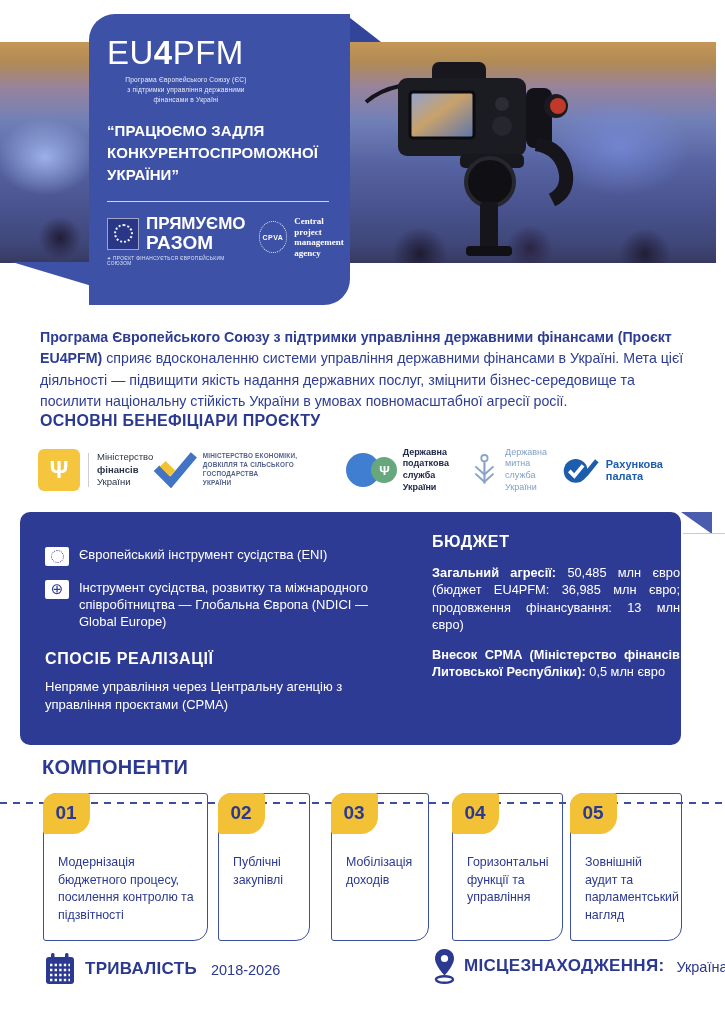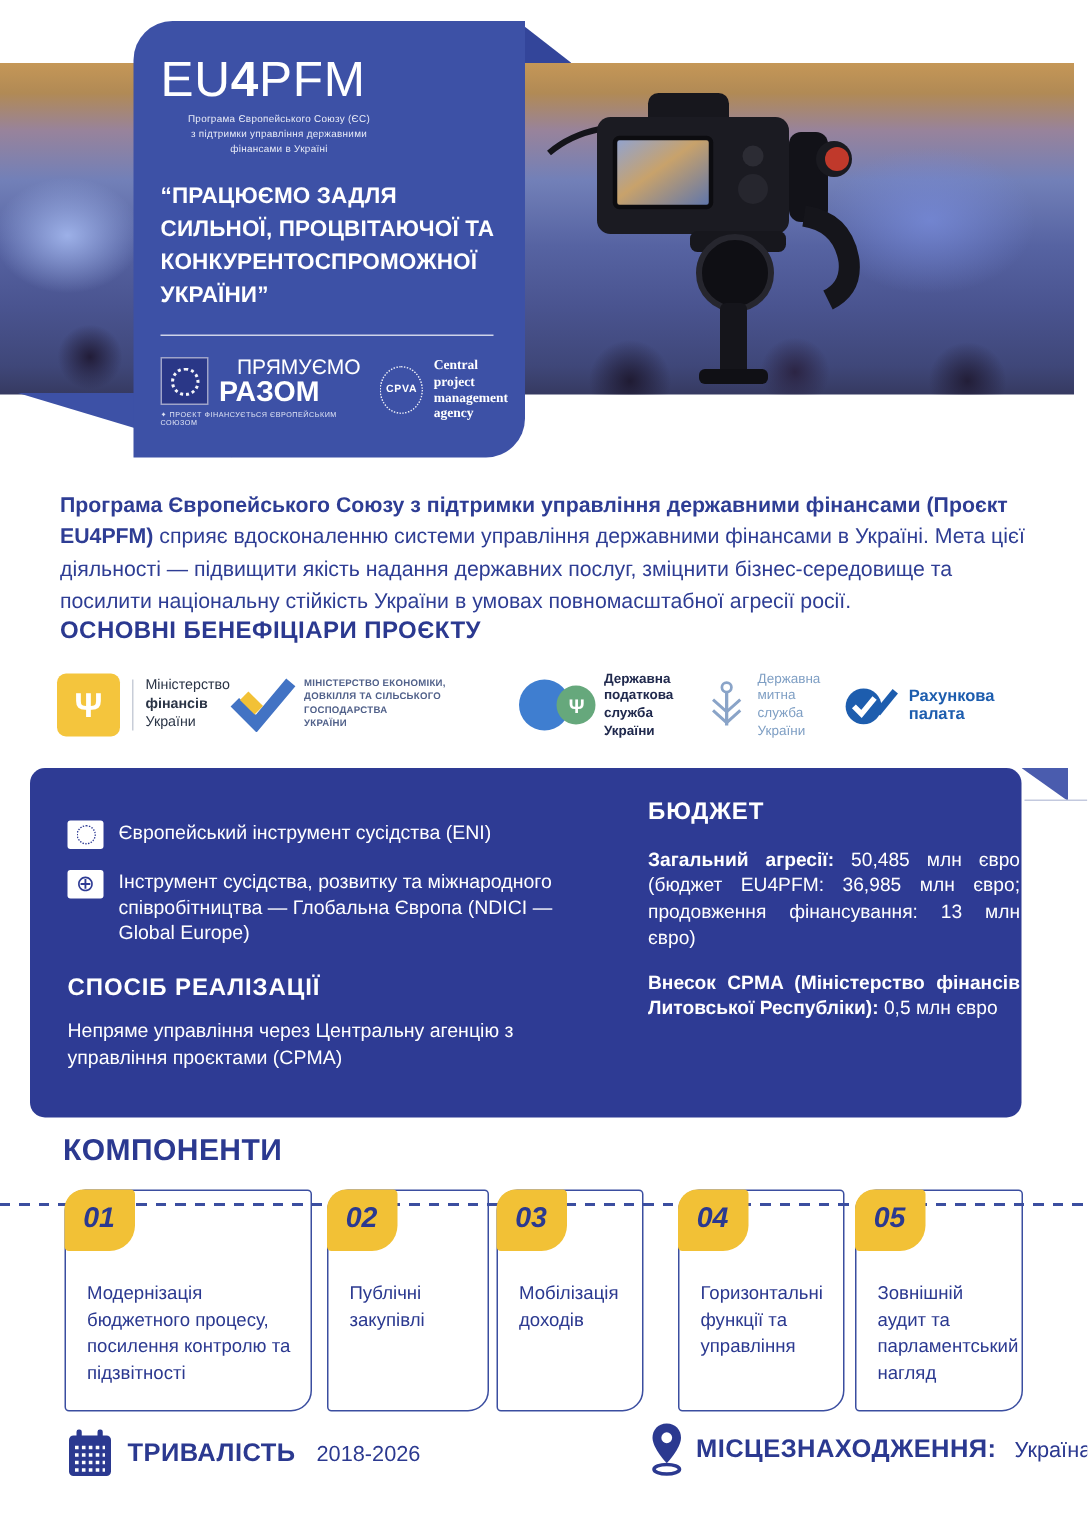--- a/index.html
+++ b/index.html
@@ -31,21 +31,21 @@
   .pfm-logo .bold4{font-weight:bold;}
   .pfm-sub{width:158px;text-align:center;font-size:6.6px;line-height:1.55;letter-spacing:.2px;margin-top:3px;color:#e8ebf7;}
   .hero-quote{margin-top:14px;font-size:15px;font-weight:bold;line-height:1.48;letter-spacing:.1px;width:232px;}
   .hero-divider{margin-top:15px;width:222px;height:1px;background:rgba(255,255,255,.75);}
   .hero-logos{margin-top:13px;display:flex;align-items:flex-start;gap:13px;}
   .together{display:flex;flex-direction:column;}
   .together-row{display:flex;align-items:center;gap:7px;}
   .eu-flag{width:30px;height:30px;background:#2a3787;border:1px solid rgba(255,255,255,.55);
            display:flex;align-items:center;justify-content:center;}
   .eu-flag .stars{width:15px;height:15px;border:2px dotted rgba(255,255,255,.95);border-radius:50%;}
-  .together-l1{font-size:14px;font-weight:normal;line-height:1.05;margin-left:12px;}
+  .together-l1{font-size:17px;font-weight:bold;line-height:1.05;}
   .together-l2{font-size:19px;font-weight:bold;line-height:1.0;}
   .together-sub{margin-top:4px;font-size:4.8px;letter-spacing:.35px;color:#dfe4f5;}
   .cpva{display:flex;align-items:center;gap:7px;margin-top:1px;}
   .cpva-circle{width:30px;height:30px;border:1.5px dotted rgba(255,255,255,.9);border-radius:50%;
                display:flex;align-items:center;justify-content:center;font-size:7px;font-weight:bold;letter-spacing:.5px;}
   .cpva-name{font-family:"Liberation Serif","DejaVu Serif",serif;font-weight:bold;font-size:9px;line-height:1.18;}
 
   
   .intro{position:absolute;left:40px;top:327px;width:650px;font-size:14.2px;line-height:1.5;color:#2e3d94;}
   .intro b{font-weight:bold;}
@@ -87,21 +87,21 @@
   .budget-p b{font-weight:bold;}
 
   
   .comp-heading{position:absolute;left:42px;top:756px;font-size:20px;font-weight:bold;color:#2b3990;letter-spacing:.3px;}
   .comp-line{position:absolute;left:0;top:802px;width:725px;height:2px;z-index:2;
              background:repeating-linear-gradient(90deg,#3b4ea0 0 7px,transparent 7px 13px);}
   .comp-card{position:absolute;top:793px;height:148px;background:#fff;border:1.5px solid #3b4ea0;
              border-radius:14px 3px 14px 3px;box-sizing:border-box;}
   .badge{position:absolute;left:-1.5px;top:-1.5px;width:47px;height:41px;background:#f2c136;
          border-radius:13px 3px 17px 3px;display:flex;align-items:center;justify-content:center;
-         font-weight:bold;font-size:19px;color:#2b3990;z-index:3;font-style:italic;}
+         font-weight:bold;font-size:19px;color:#2b3990;z-index:3;}
   .comp-text{position:absolute;left:14px;top:60px;right:6px;font-size:12.4px;line-height:1.42;color:#2b3990;}
 
   
   .footer-left{position:absolute;left:45px;top:952px;display:flex;align-items:center;gap:10px;}
   .footer-right{position:absolute;left:433px;top:948px;display:flex;align-items:center;gap:8px;}
   .f-label{font-size:17px;font-weight:bold;color:#2b3990;letter-spacing:.3px;}
   .f-value{font-size:14.5px;color:#2b3990;margin-left:4px;padding-top:2px;}
 </style>
 </head>
 <body>
@@ -140,21 +140,20 @@
   <div class="hero-card">
     <div class="hero-card-inner">
       <div class="pfm-logo"><span>EU</span><span class="bold4">4</span><span>PFM</span></div>
       <div class="pfm-sub">
         <div>Програма Європейського Союзу (ЄС)</div>
         <div>з підтримки управління державними</div>
         <div>фінансами в Україні</div>
       </div>
       <div class="hero-quote">
         <div>“ПРАЦЮЄМО ЗАДЛЯ</div>
-        <div>СИЛЬНОЇ, ПРОЦВІТАЮЧОЇ ТА</div>
         <div>КОНКУРЕНТОСПРОМОЖНОЇ</div>
         <div>УКРАЇНИ”</div>
       </div>
       <div class="hero-divider"></div>
       <div class="hero-logos">
         <div class="together">
           <div class="together-row">
             <div class="eu-flag">
                 <div class="stars"></div>
               </div>
@@ -271,21 +270,21 @@
       <div class="budget-p"><b>Внесок CPMA (Міністерство фінансів Литовської Республіки):</b><span> 0,5 млн євро</span></div>
     </div>
   </div>
 
   <div class="comp-heading">КОМПОНЕНТИ</div>
 
   <div class="comp-card" style="left:43px;width:165px;">
     <div class="badge">01</div>
     <div class="comp-text">Модернізація бюджетного процесу, посилення контролю та підзвітності</div>
   </div>
-  <div class="comp-card" style="left:218px;width:108px;">
+  <div class="comp-card" style="left:218px;width:92px;">
     <div class="badge">02</div>
     <div class="comp-text">Публічні закупівлі</div>
   </div>
   <div class="comp-card" style="left:331px;width:98px;">
     <div class="badge">03</div>
     <div class="comp-text">Мобілізація доходів</div>
   </div>
   <div class="comp-card" style="left:452px;width:111px;">
     <div class="badge">04</div>
     <div class="comp-text">Горизонтальні функції та управління</div>

